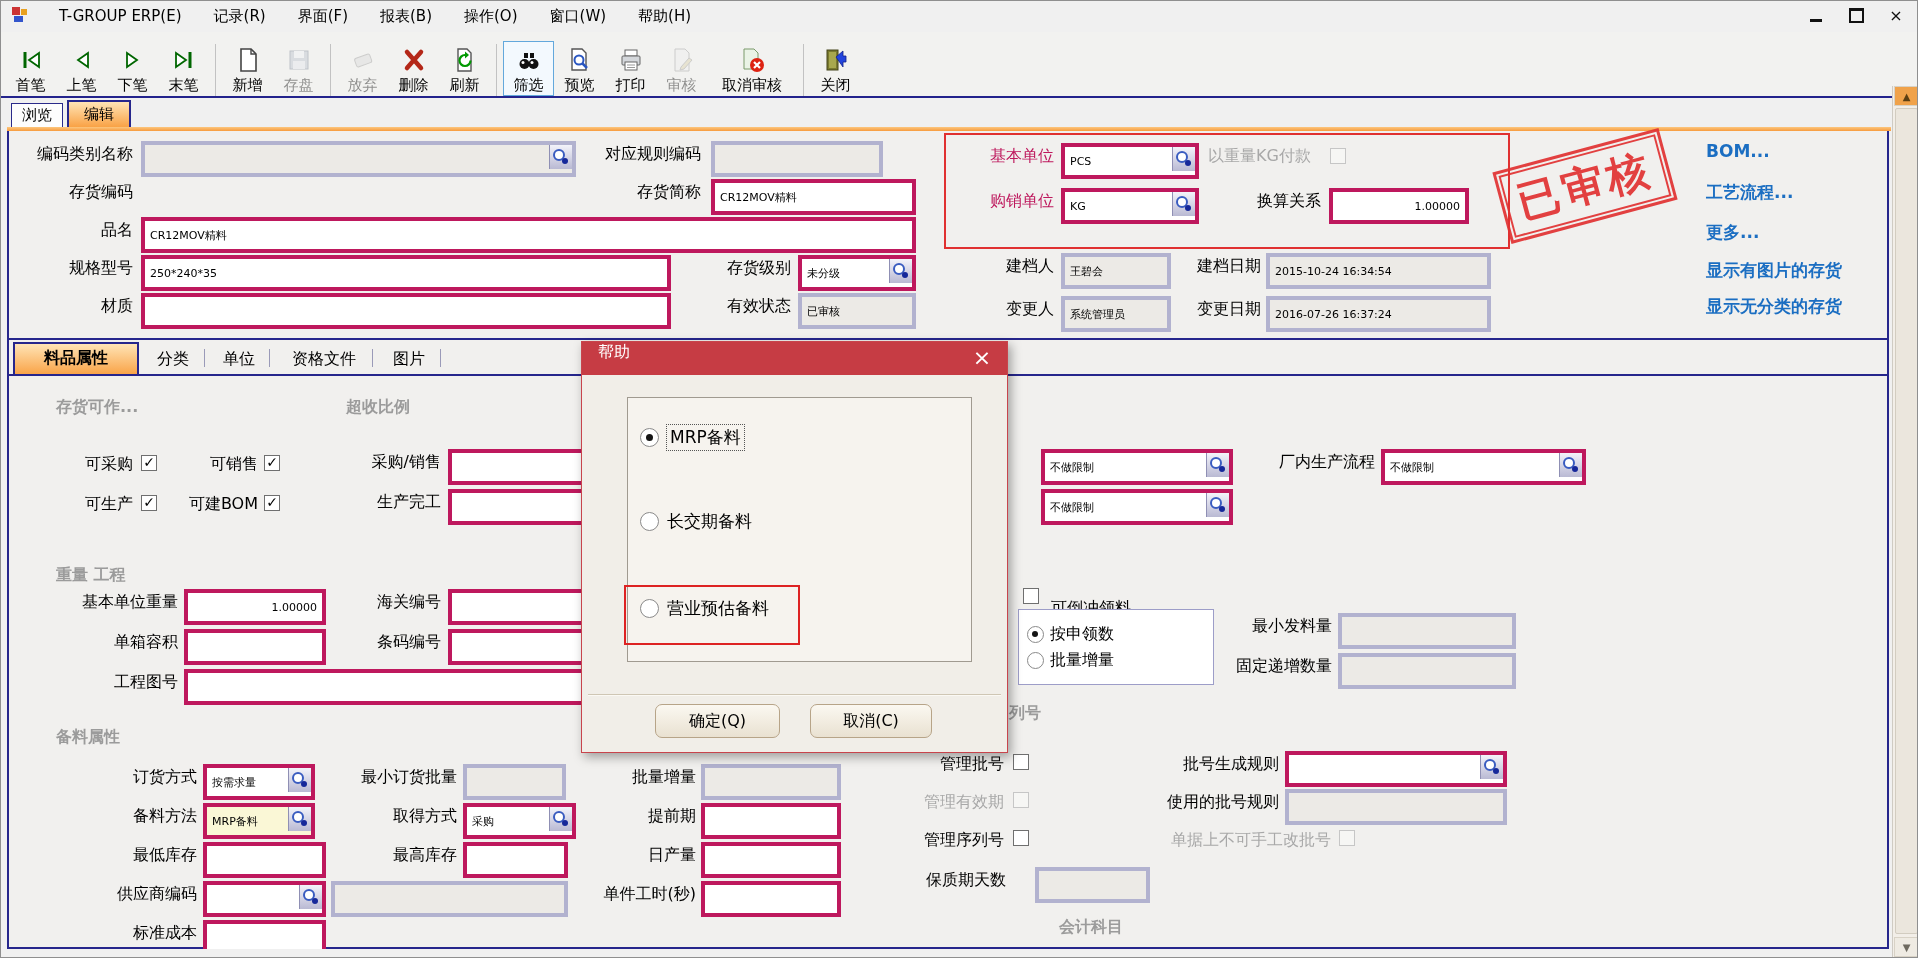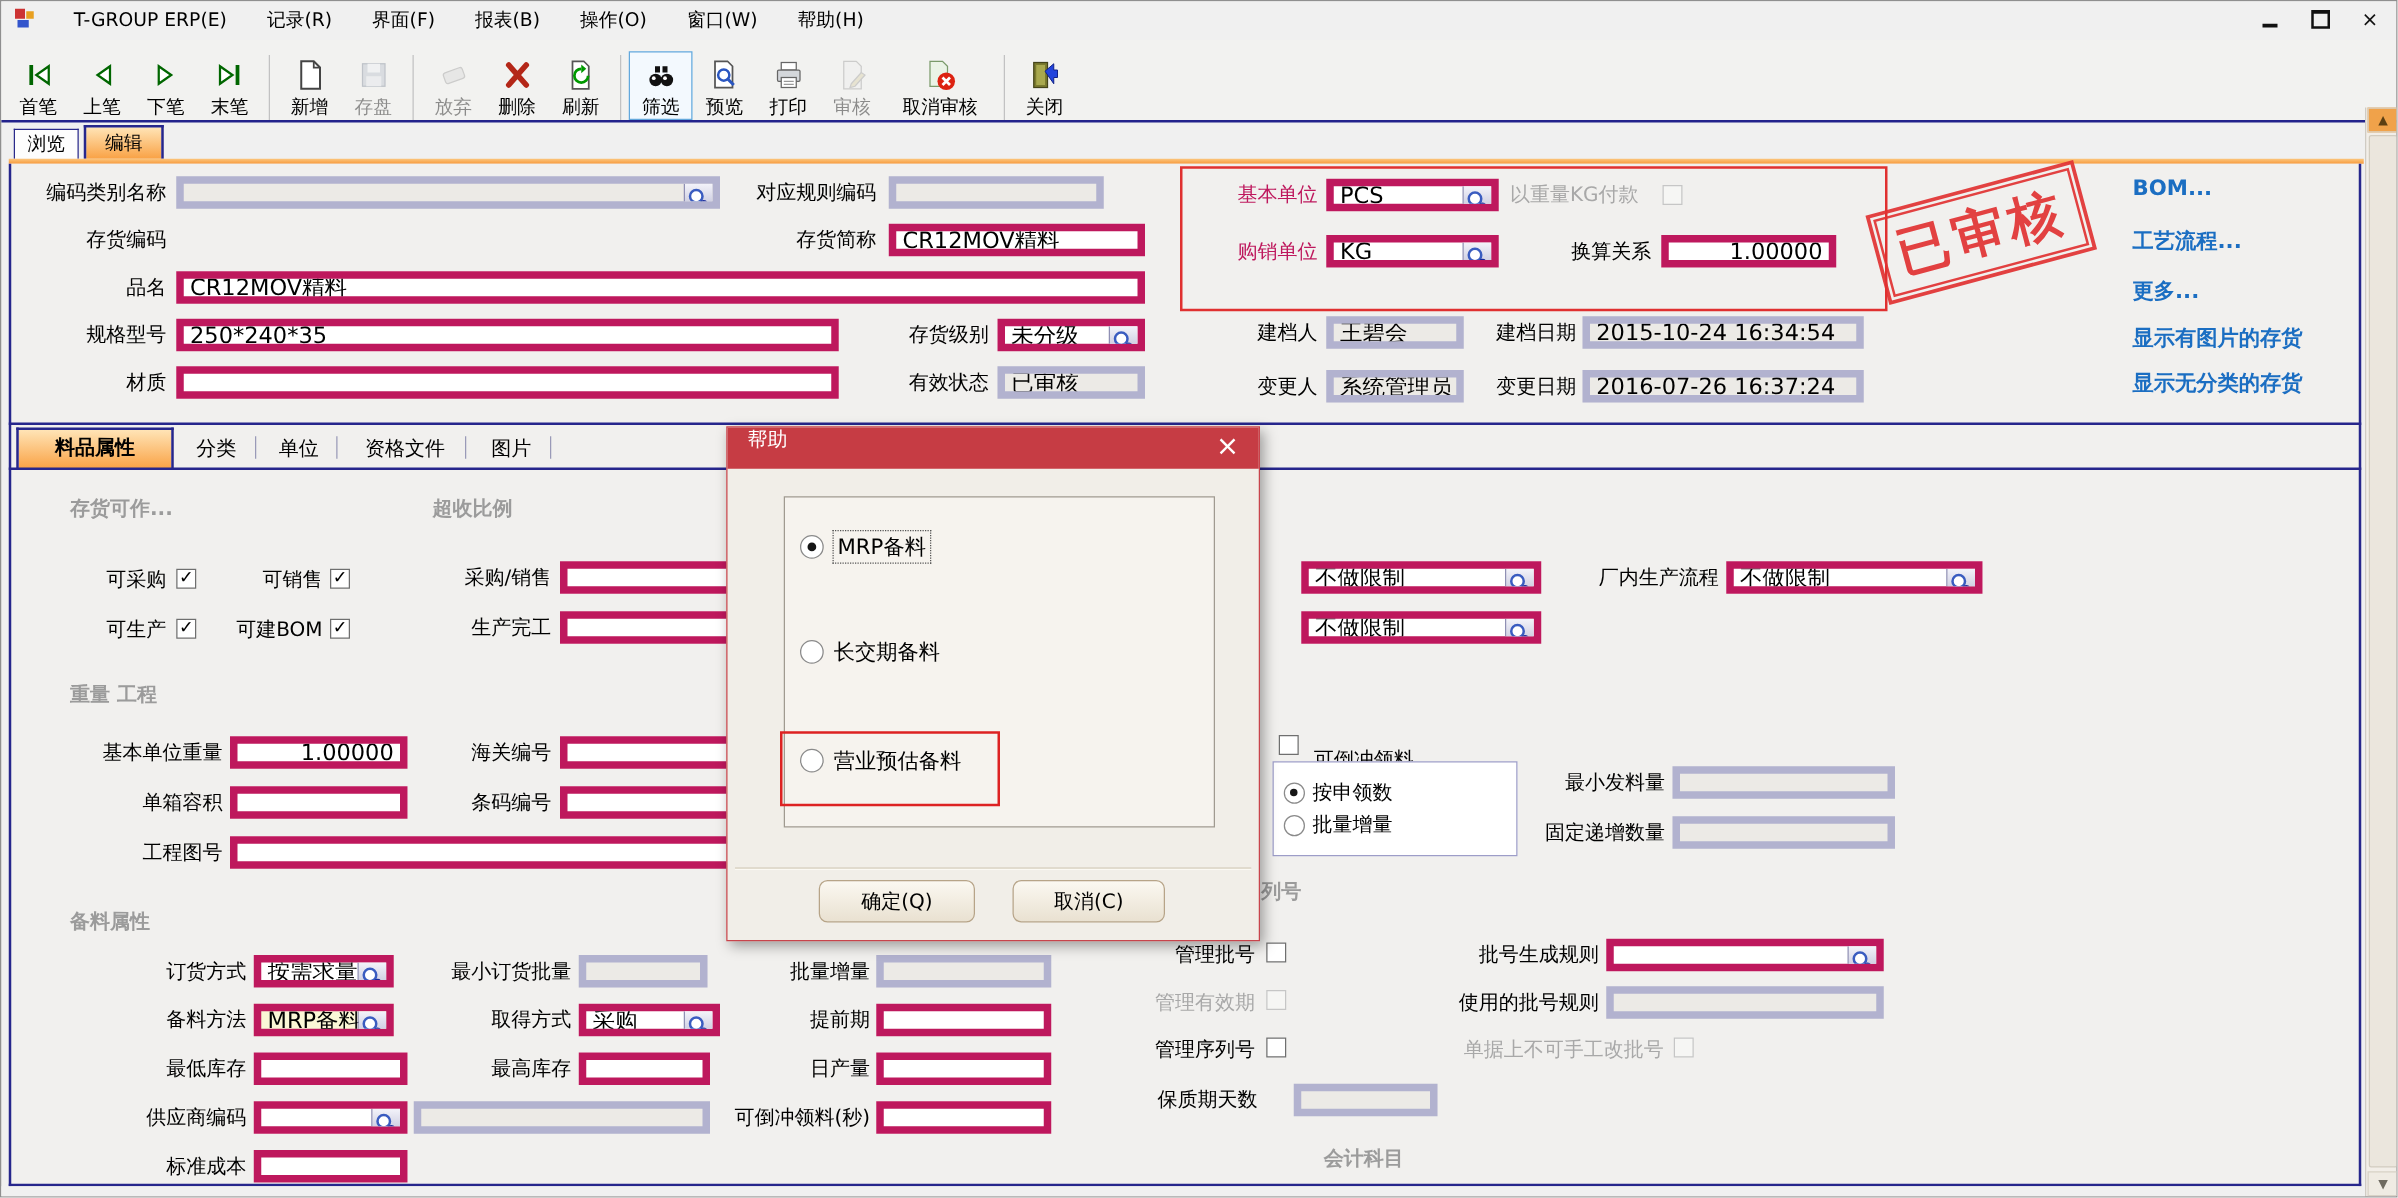--- a/index.html
+++ b/index.html
@@ -38,22 +38,22 @@
     border-left:2px solid #26268c;border-right:2px solid #26268c;border-bottom:2px solid #26268c;
     box-sizing:border-box}
   .hline{position:absolute;height:2px;background:#26268c}
   
   .lbl{position:absolute;height:26px;line-height:26px;font-size:16px;color:#000;
     text-align:right;white-space:nowrap}
   .lbl.left{text-align:left}
   .lbl.red{color:#be185d}
   .lbl.dim{color:#a8a8a8}
   .hdr{position:absolute;font-size:16px;font-weight:bold;color:#9b9b9b;white-space:nowrap}
-  .fld{position:absolute;height:26px;background:#fff;border:6px solid #be185d;box-sizing:border-box;
-    font-size:18px;display:flex;align-items:center;padding:0 5px;overflow:hidden}
+  .fld{position:absolute;height:36px;background:#fff;border:4px solid #be185d;box-sizing:border-box;
+    font-size:11px;display:flex;align-items:center;padding:0 5px;overflow:hidden}
   .fld.ro{background:#eceae6;border-color:#b2b2cf}
   .fld.yellow{background:#faf7d6}
   .fld.haslkp{padding-right:26px}
   .fld .val{flex:1;white-space:nowrap}
   .fld.num .val{text-align:right}
   .lkp{position:absolute;right:0;top:0;width:22px;height:24px;
     background:linear-gradient(#f3f3fa,#b9b9d3);border-left:1px solid #8f8fb4;
     display:flex;align-items:center;justify-content:center}
   .mg{width:8px;height:8px;border:2px solid #3a5cc0;border-radius:50%;background:#fff;
     position:relative;margin:-4px 4px 0 0}
@@ -434,21 +434,21 @@
         <span class="mg"></span>
       </span>
   </div>
   <div class="fld haslkp" style="left:1040px;top:488px;width:192px">
     <span class="val">不做限制</span>
     <span class="lkp">
         <span class="mg"></span>
       </span>
   </div>
 
-  <div class="hdr" style="left:55px;top:545px">重量 工程</div>
+  <div class="hdr" style="left:55px;top:564px">重量 工程</div>
   <div class="lbl" style="left:55px;top:588px;width:122px">基本单位重量</div>
   <div class="fld num" style="left:183px;top:588px;width:142px">
       <span class="val">1.00000</span>
     </div>
   <div class="lbl" style="left:353px;top:588px;width:87px">海关编号</div>
   <div class="fld" style="left:447px;top:588px;width:226px">
       <span class="val"></span>
     </div>
   <div class="lbl" style="left:93px;top:628px;width:84px">单箱容积</div>
   <div class="fld" style="left:183px;top:628px;width:142px">
@@ -543,21 +543,21 @@
       <span class="val"></span>
     </div>
   <div class="lbl" style="left:593px;top:802px;width:102px">提前期</div>
   <div class="fld" style="left:700px;top:802px;width:140px">
       <span class="val"></span>
     </div>
   <div class="lbl" style="left:593px;top:841px;width:102px">日产量</div>
   <div class="fld" style="left:700px;top:841px;width:140px">
       <span class="val"></span>
     </div>
-  <div class="lbl" style="left:570px;top:880px;width:125px">可倒冲领料(秒)</div>
+  <div class="lbl" style="left:570px;top:880px;width:125px">单件工时(秒)</div>
   <div class="fld" style="left:700px;top:880px;width:140px">
       <span class="val"></span>
     </div>
 
   <div class="hdr" style="left:1008px;top:702px">列号</div>
   <div class="lbl" style="left:923px;top:750px;width:80px">管理批号</div>
   <div class="cb" style="left:1012px;top:753px"></div>
   <div class="lbl dim" style="left:910px;top:788px;width:93px">管理有效期</div>
   <div class="cb dis" style="left:1012px;top:791px"></div>
   <div class="lbl" style="left:910px;top:826px;width:93px">管理序列号</div>

